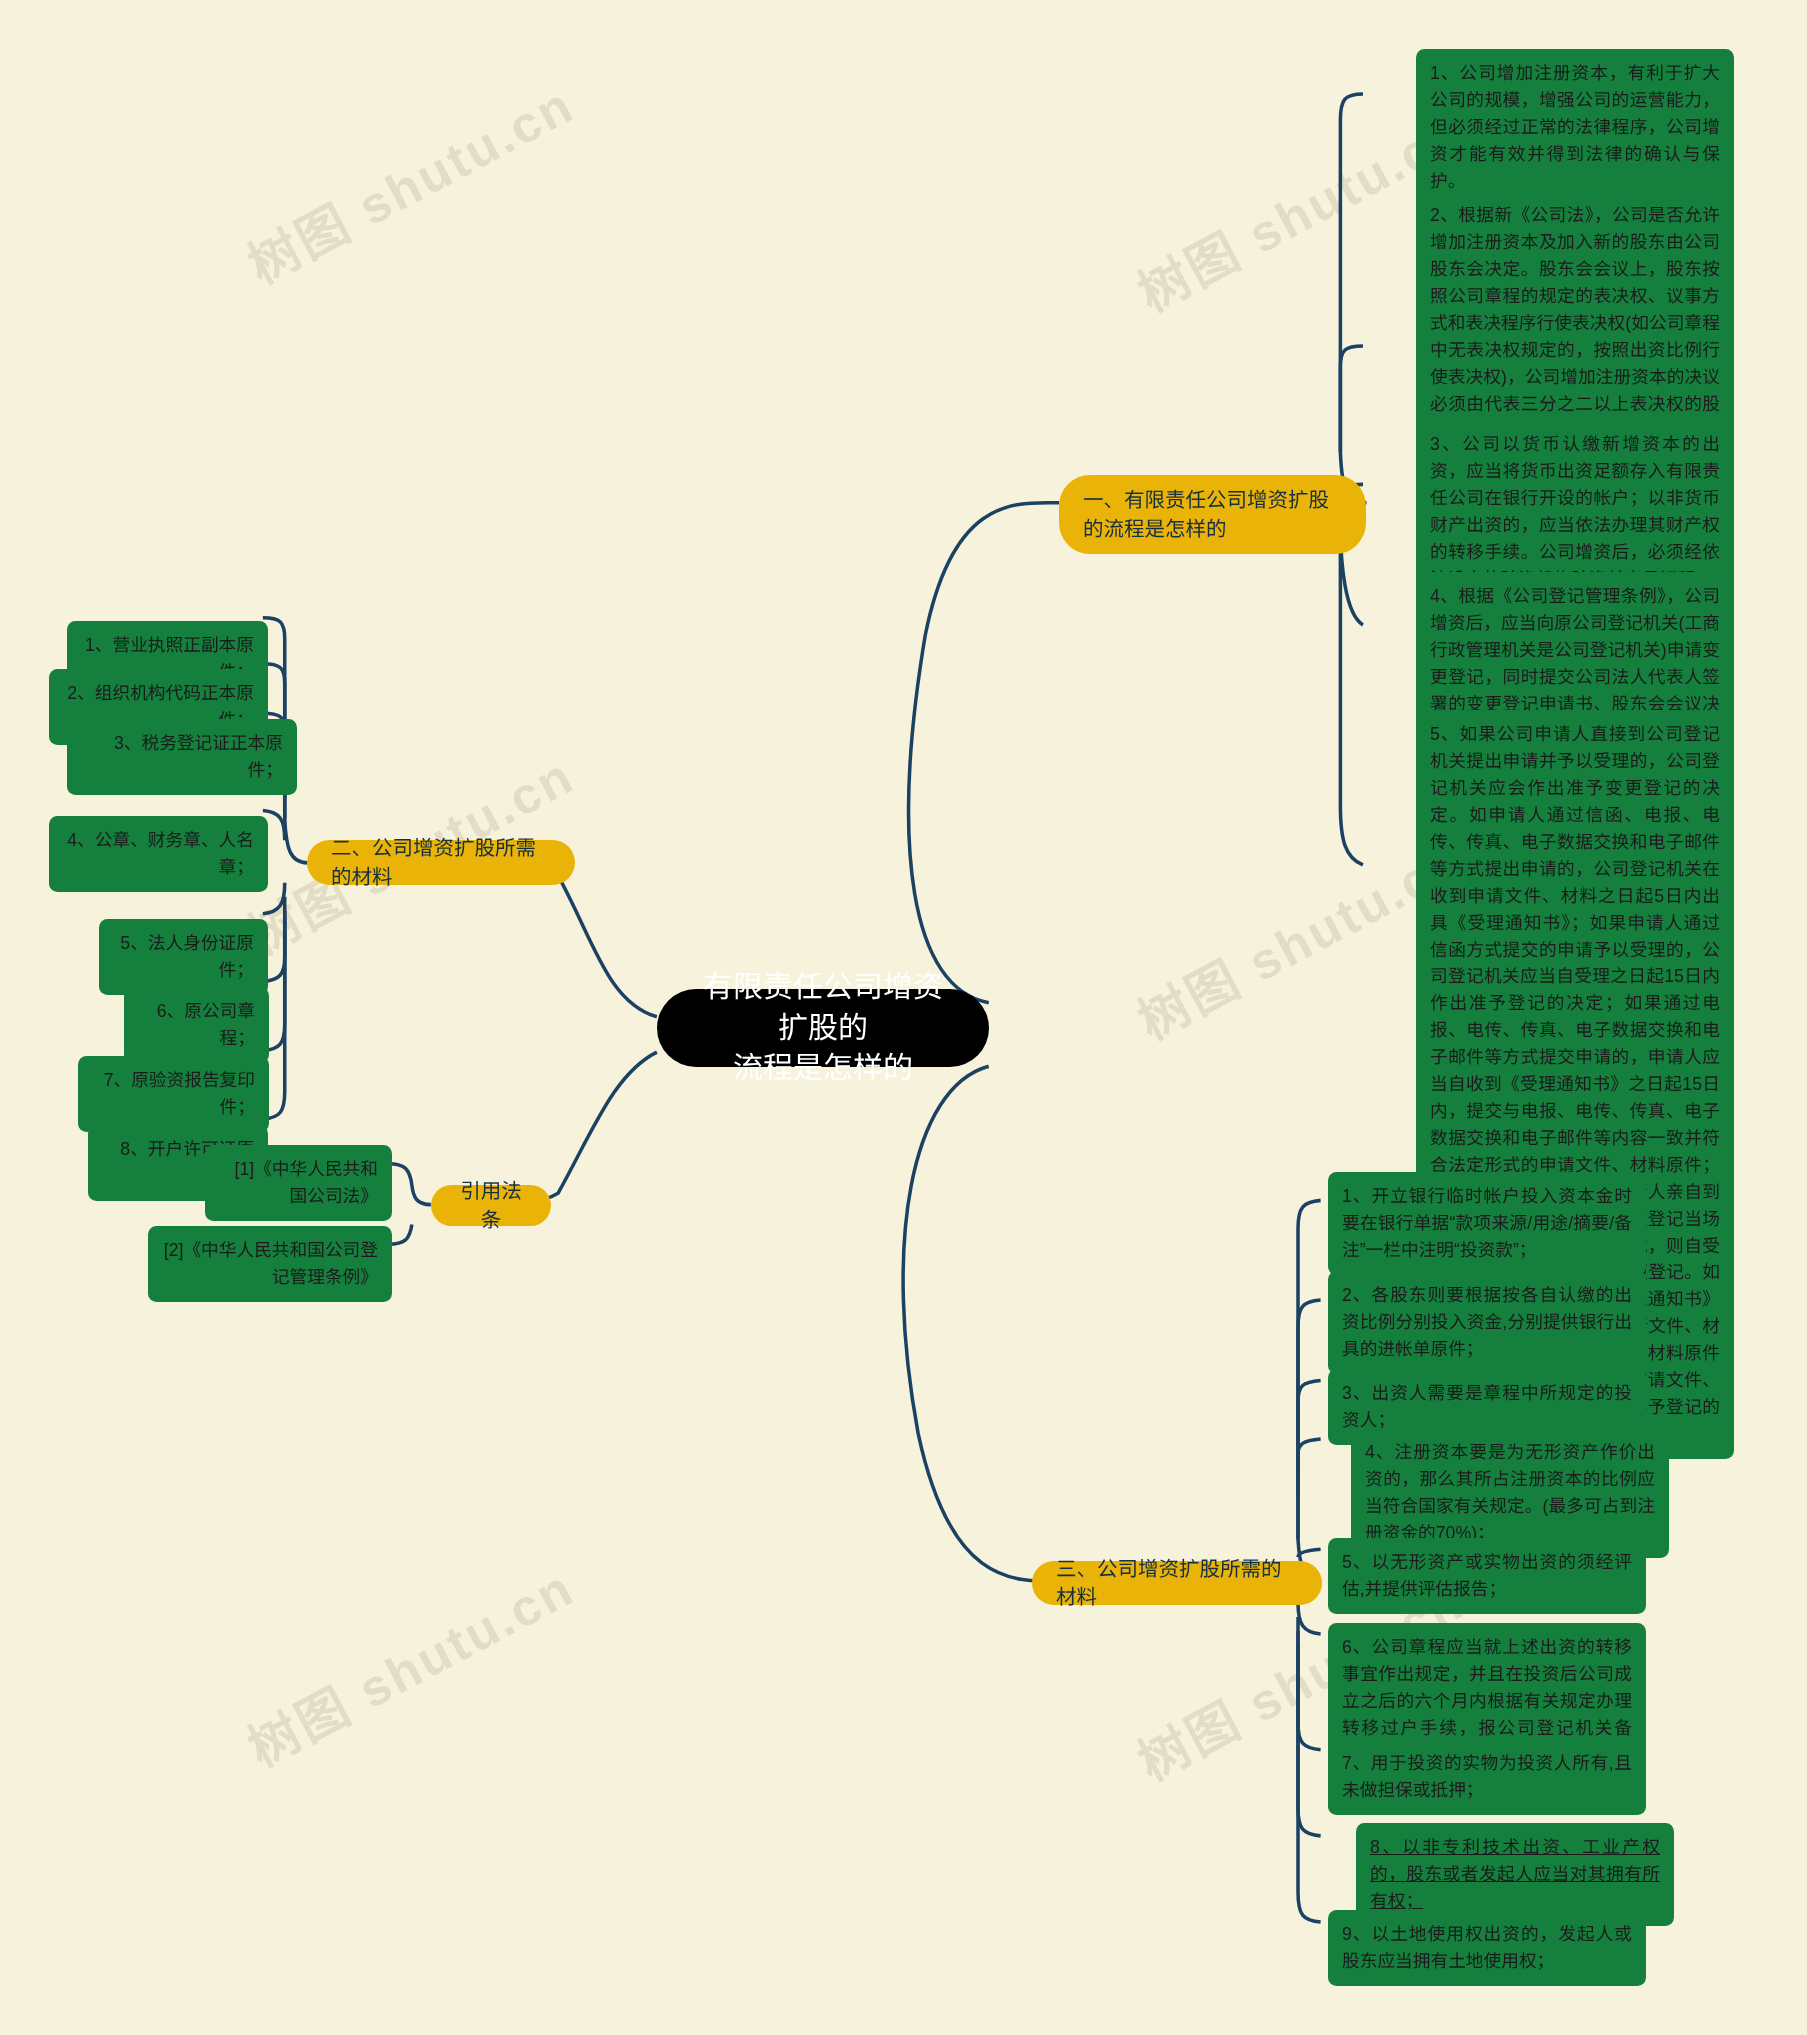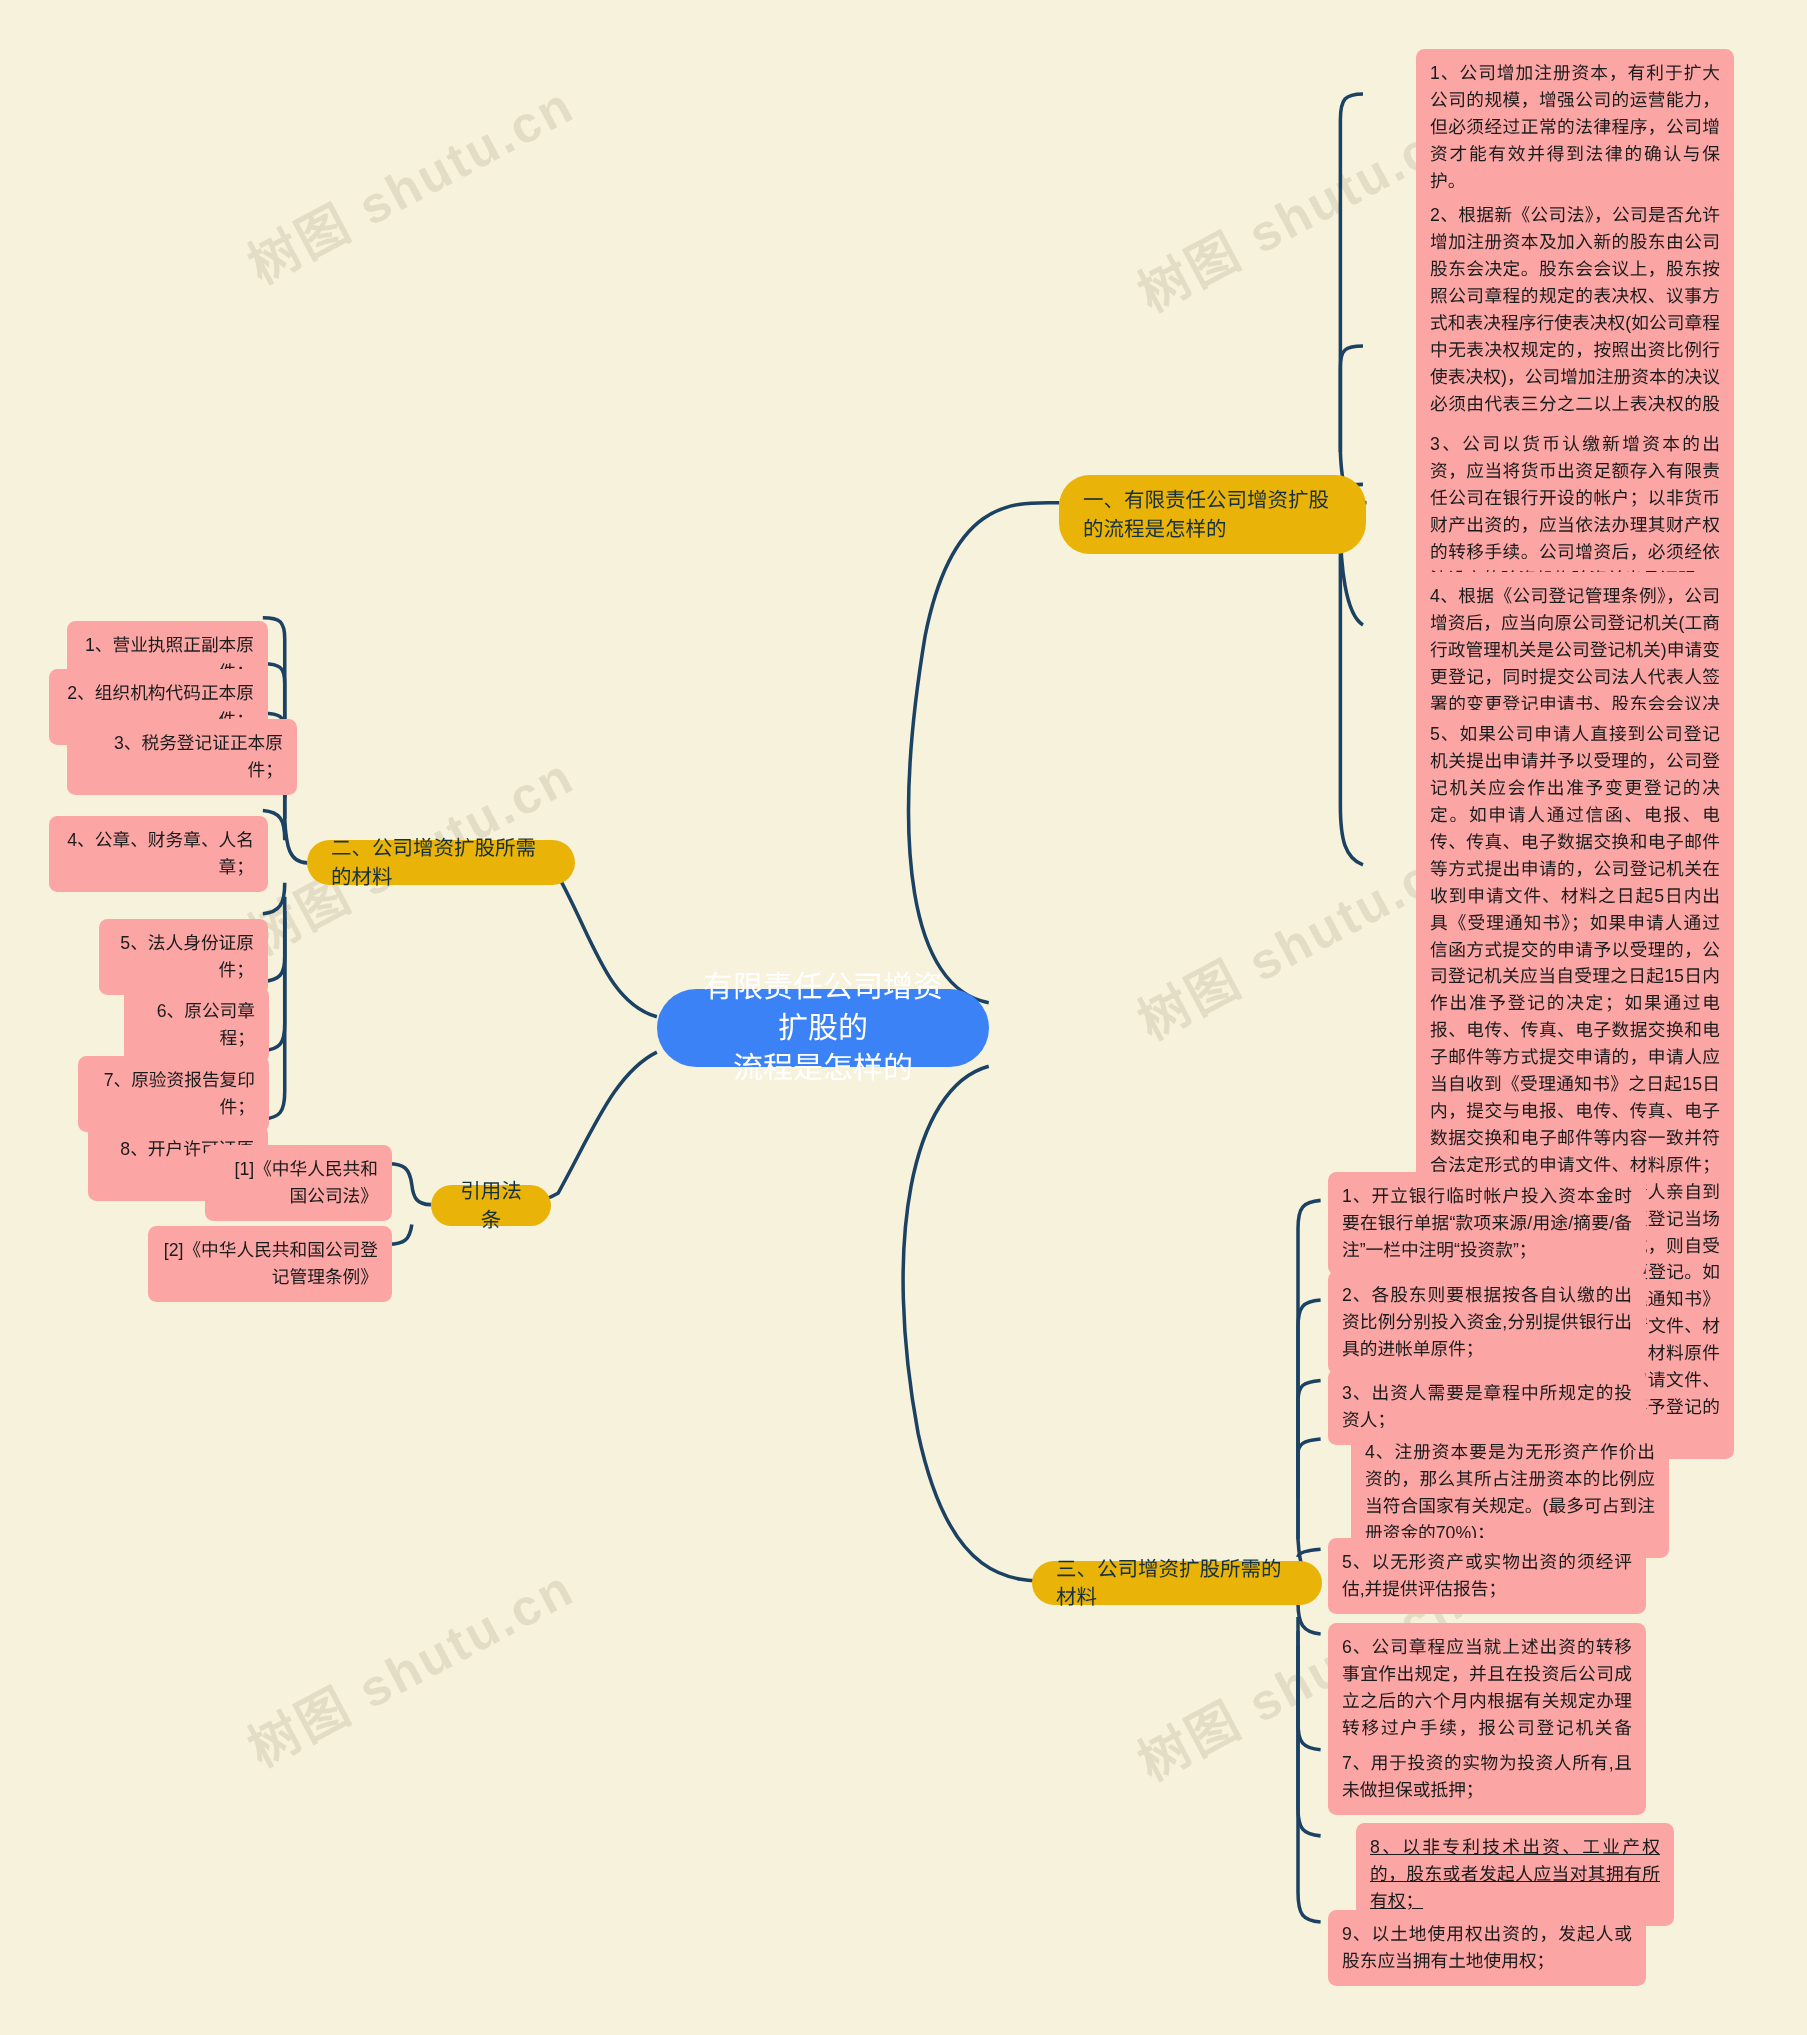--- a/index.html
+++ b/index.html
@@ -43,42 +43,42 @@
 
   
   .node {
     position: absolute;
     box-sizing: border-box;
     display: flex;
     align-items: center;
   }
 
   .root-node {
-    background: #3b82f6;
+    background: #000000;
     color: #ffffff;
     border-radius: 42px;
     justify-content: center;
     text-align: center;
     font-size: 30px;
     line-height: 1.35;
     padding: 15.5px 32px;
   }
 
   .branch-node {
     background: #eab308;
     color: #15303f;
     border-radius: 31px;
     font-size: 20.5px;
     line-height: 1.38;
     padding: 11.3px 24px;
   }
   .branch-node.center { justify-content: center; text-align: center; }
 
   .leaf-node {
-    background: #fca5a5;
+    background: #15803d;
     color: #1b1b1b;
     border-radius: 8.5px;
     font-size: 17.7px;
     line-height: 1.52;
     padding: 11.3px 14px;
     text-align: justify;
   }
   .leaf-node.rt { text-align: right; }
   .leaf-node.ctr { justify-content: center; text-align: right; }
 </style>

